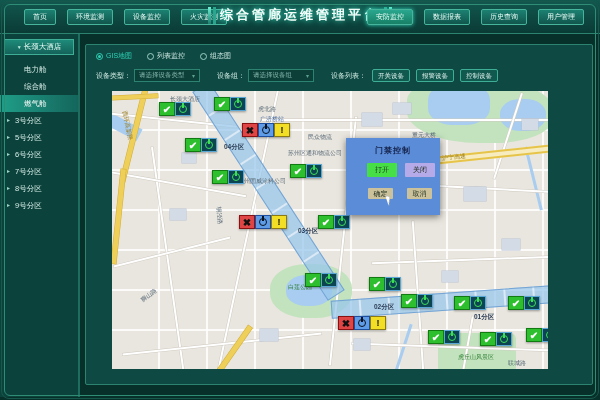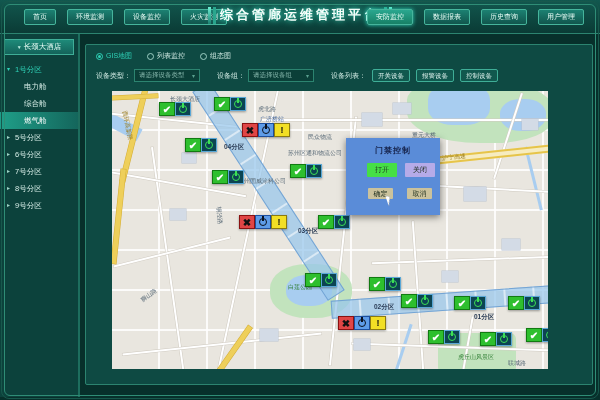--- a/index.html
+++ b/index.html
@@ -170,24 +170,24 @@
       <div class="nav-btn">历史查询</div>
       <div class="nav-btn">用户管理</div>
     </div>
 </div>
 
 <div class="sidebar">
   <div class="side-root">
     <span class="car">▼</span><span>长颈大酒店</span>
   </div>
   <div id="side-items">
-      <div class="side-item group expanded"><span class="tri">▾</span><span>1号分区</span></div>
       <div class="side-item leaf"><span>电力舱</span></div>
       <div class="side-item leaf"><span>综合舱</span></div>
       <div class="side-item leaf selected"><span>燃气舱</span></div>
+      <div class="side-item group"><span class="tri">▸</span><span>3号分区</span></div>
       <div class="side-item group"><span class="tri">▸</span><span>5号分区</span></div>
       <div class="side-item group"><span class="tri">▸</span><span>6号分区</span></div>
       <div class="side-item group"><span class="tri">▸</span><span>7号分区</span></div>
       <div class="side-item group"><span class="tri">▸</span><span>8号分区</span></div>
       <div class="side-item group"><span class="tri">▸</span><span>9号分区</span></div>
     </div>
 </div>
 
 <div class="main">
   <div class="view-row" id="view-row">

